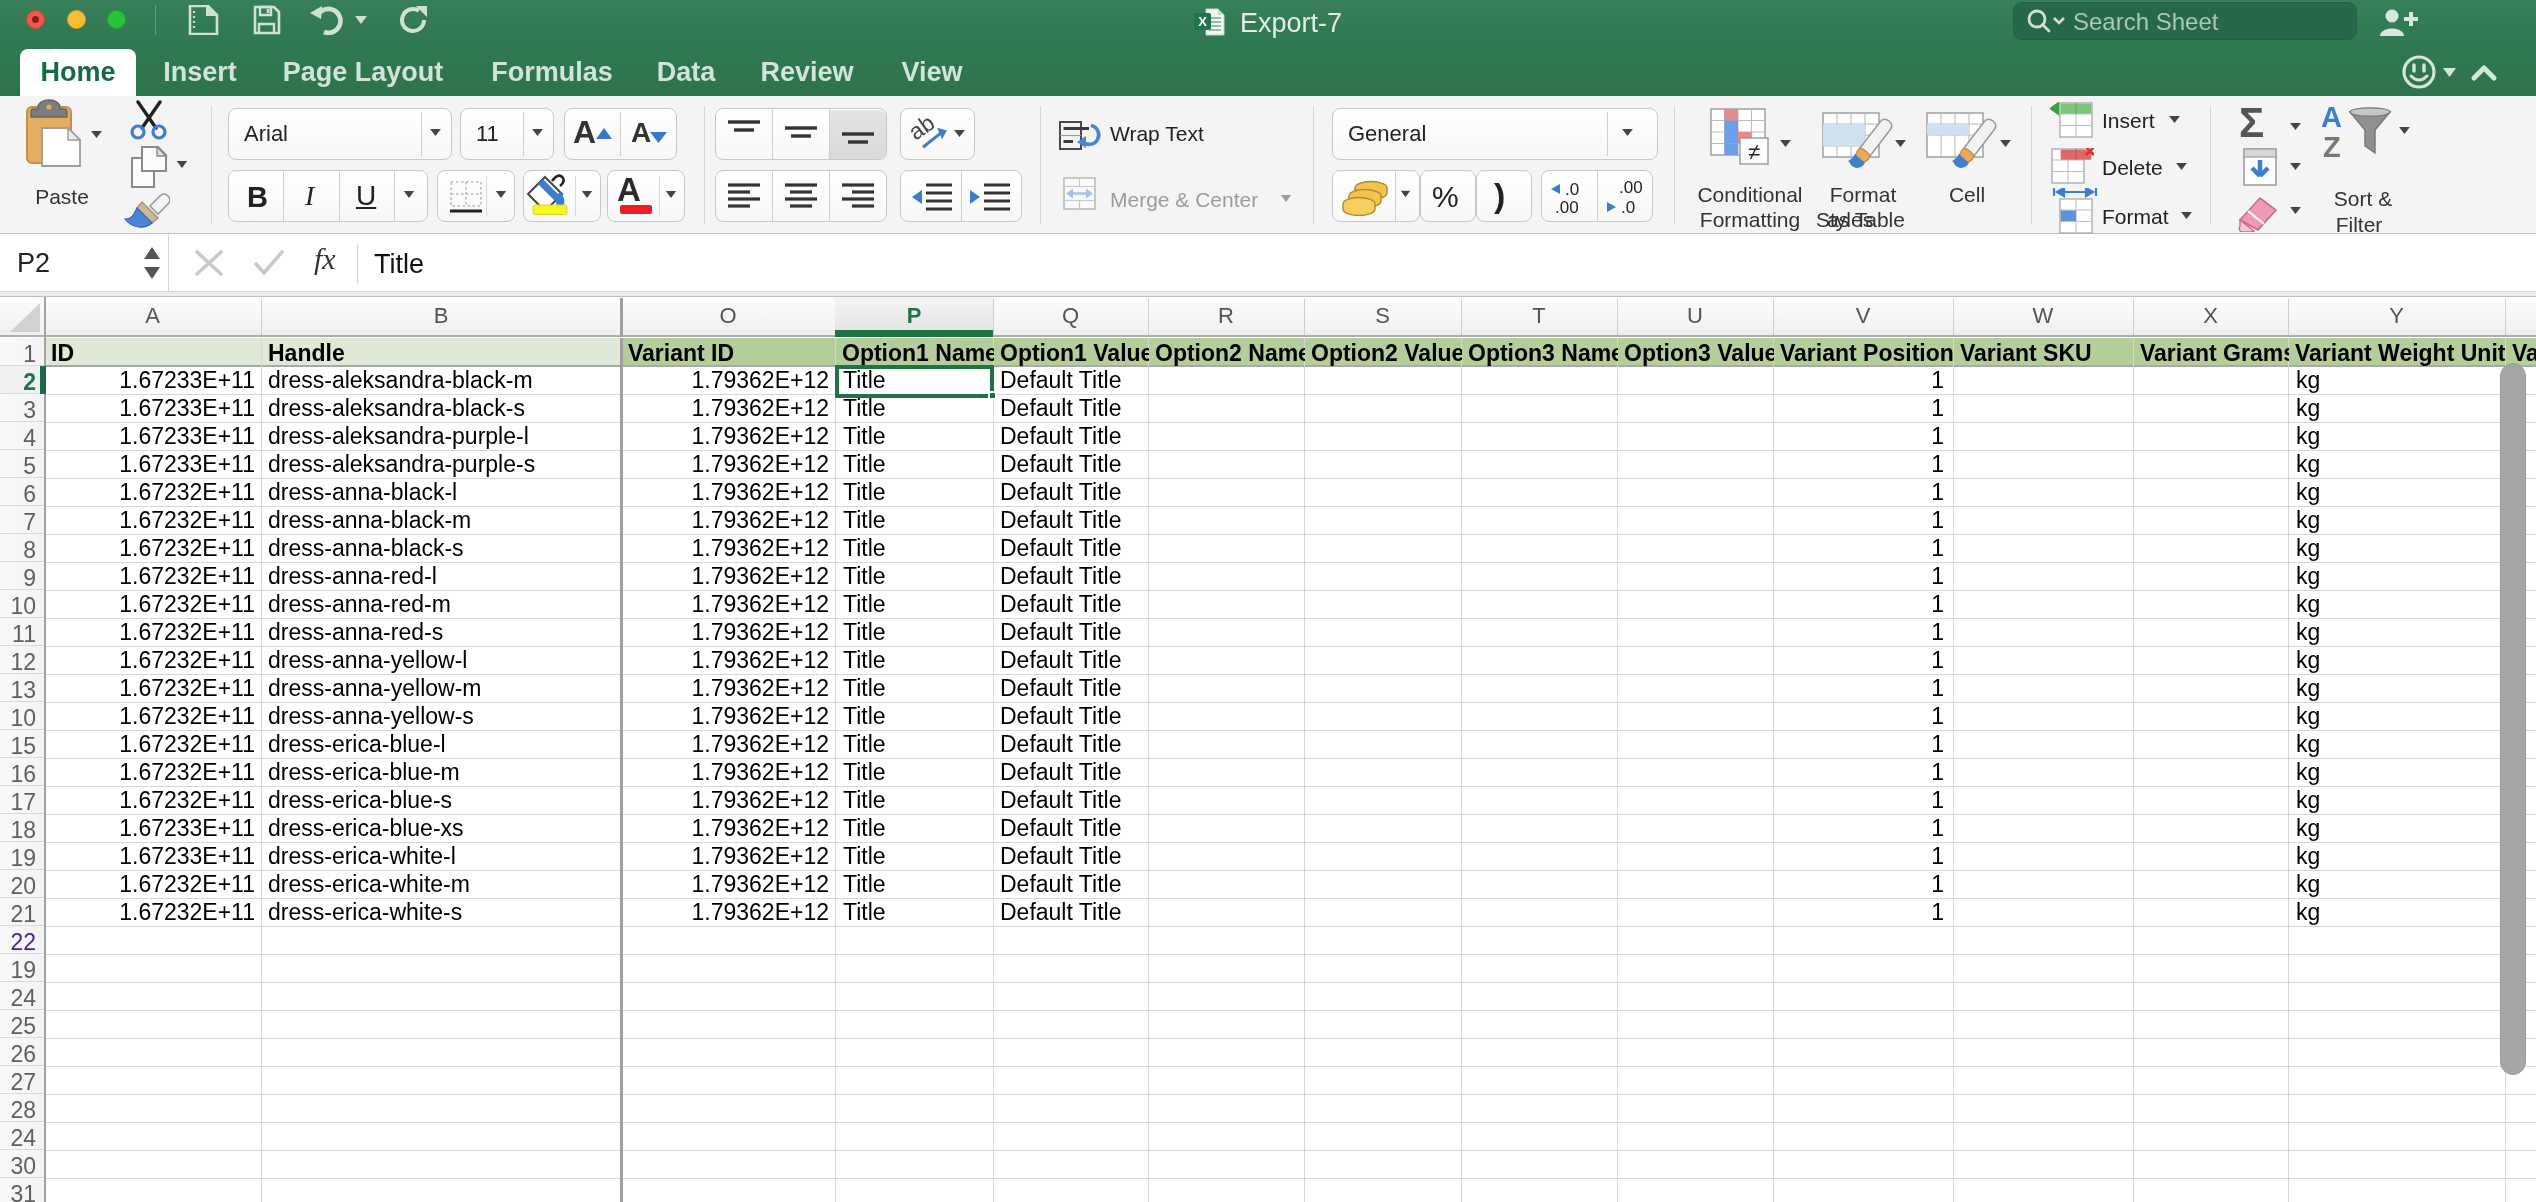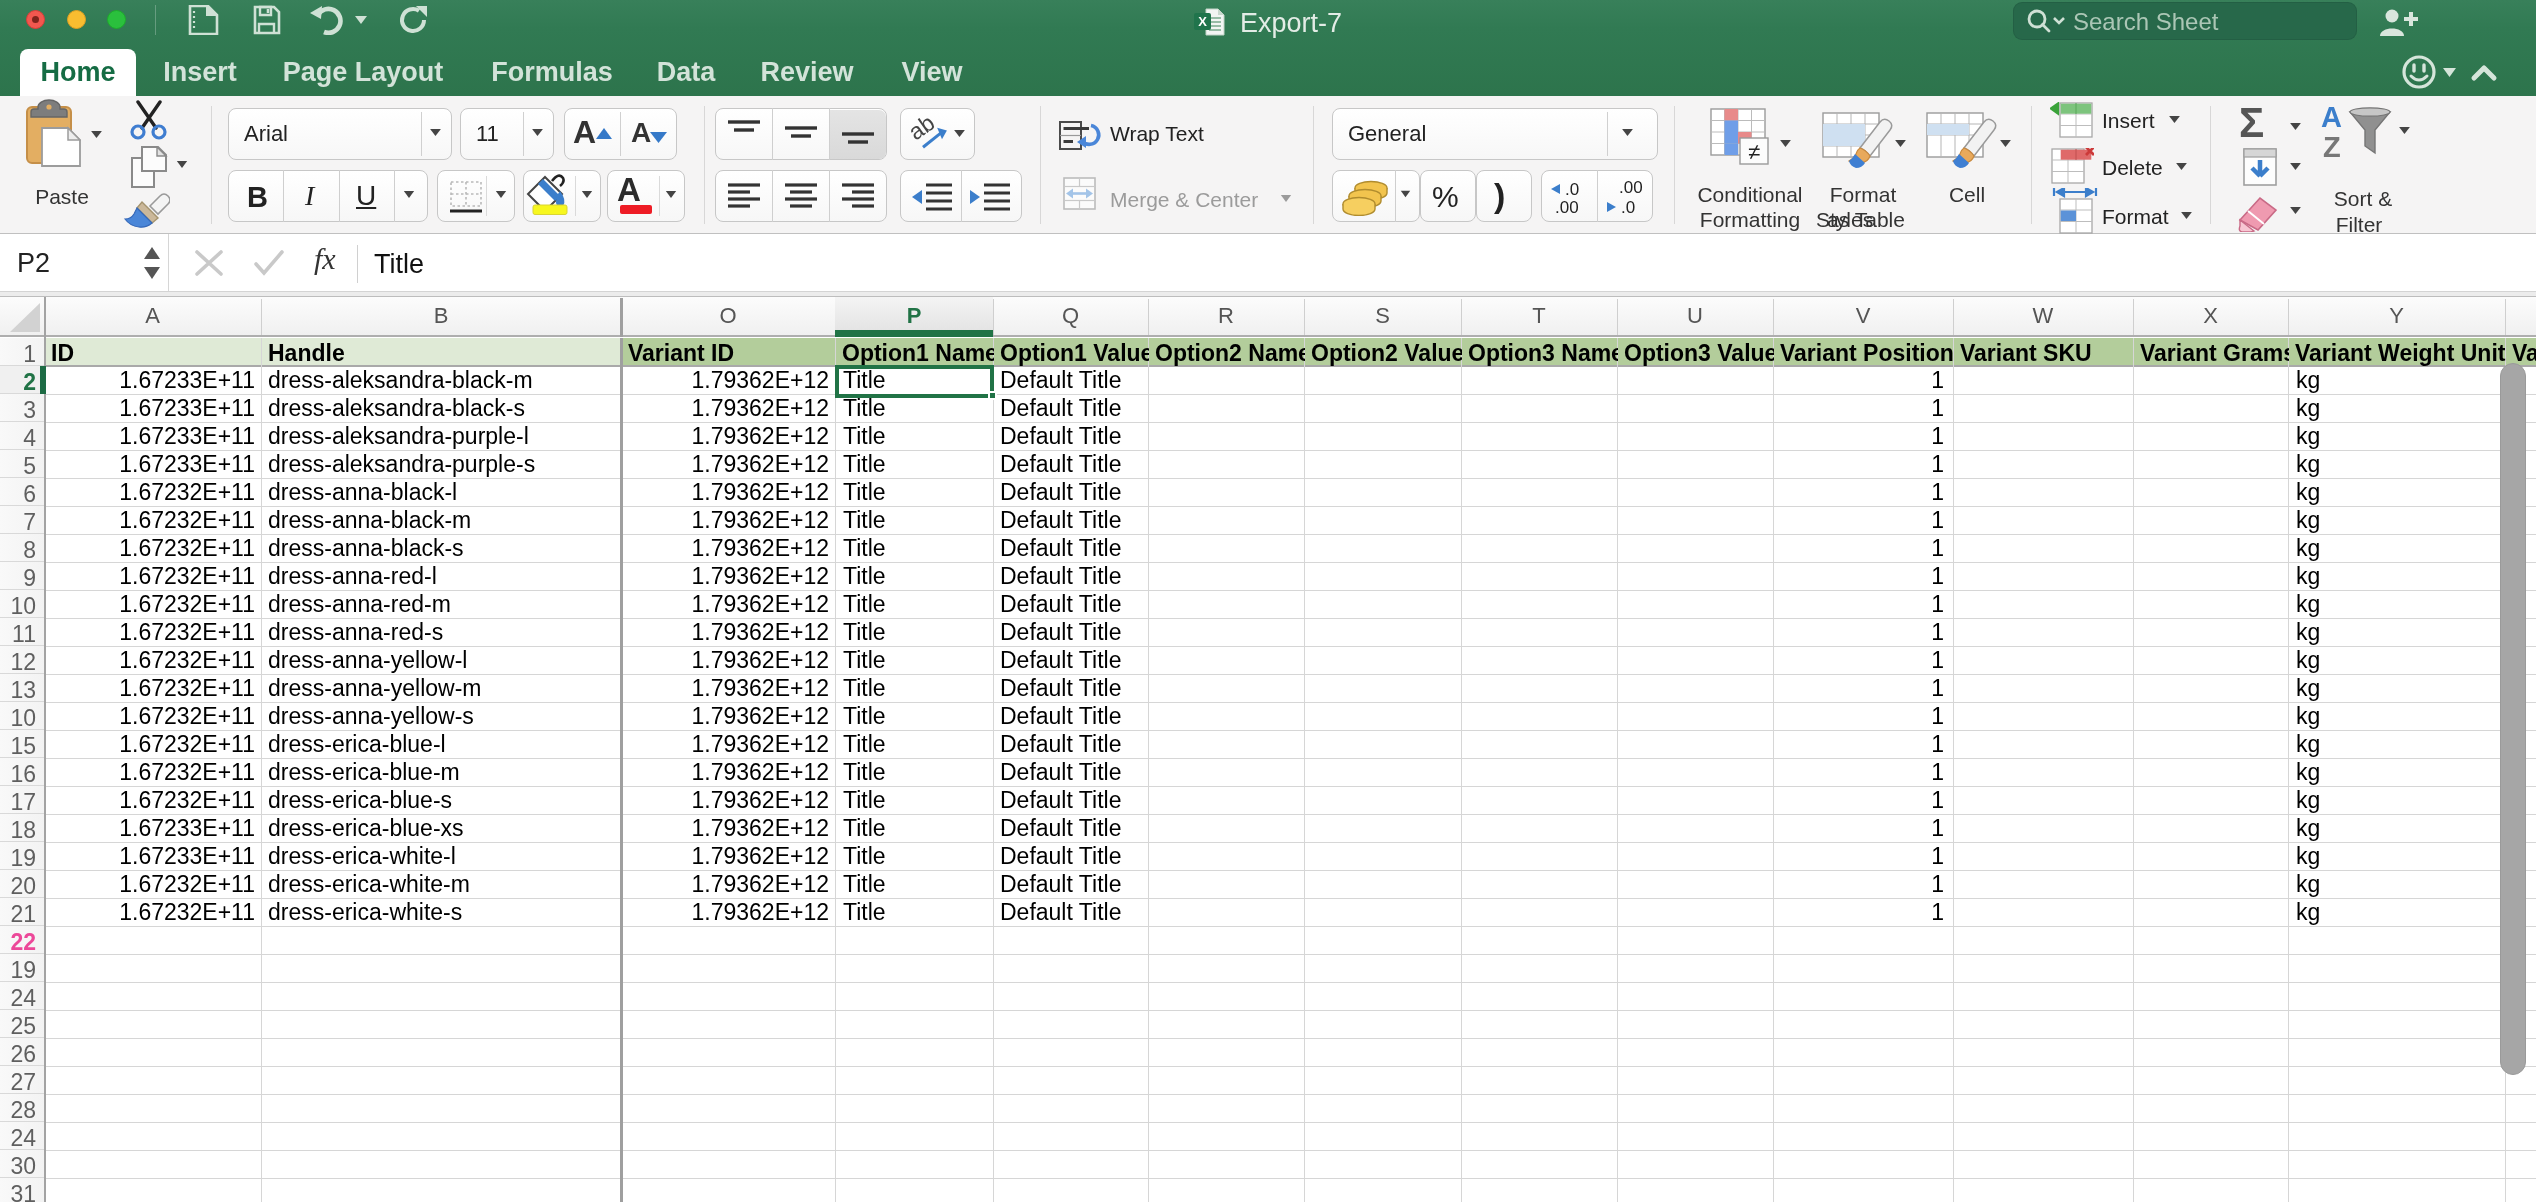--- a/index.html
+++ b/index.html
@@ -595,21 +595,21 @@
 <div class="abs" style="left:0;top:788.5px;width:36px;text-align:right;font-size:23px;font-weight:normal;color:#5f5f5f;">17</div>
 <div class="abs" style="left:0;top:813.5px;width:44px;height:28.0px;background:linear-gradient(90deg,#f9f9f9,#f3f3f3);border-bottom:1px solid #d9d9d9;"></div>
 <div class="abs" style="left:0;top:816.5px;width:36px;text-align:right;font-size:23px;font-weight:normal;color:#5f5f5f;">18</div>
 <div class="abs" style="left:0;top:841.5px;width:44px;height:28.0px;background:linear-gradient(90deg,#f9f9f9,#f3f3f3);border-bottom:1px solid #d9d9d9;"></div>
 <div class="abs" style="left:0;top:844.5px;width:36px;text-align:right;font-size:23px;font-weight:normal;color:#5f5f5f;">19</div>
 <div class="abs" style="left:0;top:869.5px;width:44px;height:28.0px;background:linear-gradient(90deg,#f9f9f9,#f3f3f3);border-bottom:1px solid #d9d9d9;"></div>
 <div class="abs" style="left:0;top:872.5px;width:36px;text-align:right;font-size:23px;font-weight:normal;color:#5f5f5f;">20</div>
 <div class="abs" style="left:0;top:897.5px;width:44px;height:28.0px;background:linear-gradient(90deg,#f9f9f9,#f3f3f3);border-bottom:1px solid #d9d9d9;"></div>
 <div class="abs" style="left:0;top:900.5px;width:36px;text-align:right;font-size:23px;font-weight:normal;color:#5f5f5f;">21</div>
 <div class="abs" style="left:0;top:925.5px;width:44px;height:28.0px;background:linear-gradient(90deg,#f9f9f9,#f3f3f3);border-bottom:1px solid #d9d9d9;"></div>
-<div class="abs" style="left:0;top:928.5px;width:36px;text-align:right;font-size:23px;font-weight:bold;color:#ec4899;">22</div>
+<div class="abs" style="left:0;top:928.5px;width:36px;text-align:right;font-size:23px;font-weight:normal;color:#4c1d95;">22</div>
 <div class="abs" style="left:0;top:953.5px;width:44px;height:28.0px;background:linear-gradient(90deg,#f9f9f9,#f3f3f3);border-bottom:1px solid #d9d9d9;"></div>
 <div class="abs" style="left:0;top:956.5px;width:36px;text-align:right;font-size:23px;font-weight:normal;color:#5f5f5f;">19</div>
 <div class="abs" style="left:0;top:981.5px;width:44px;height:28.0px;background:linear-gradient(90deg,#f9f9f9,#f3f3f3);border-bottom:1px solid #d9d9d9;"></div>
 <div class="abs" style="left:0;top:984.5px;width:36px;text-align:right;font-size:23px;font-weight:normal;color:#5f5f5f;">24</div>
 <div class="abs" style="left:0;top:1009.5px;width:44px;height:28.0px;background:linear-gradient(90deg,#f9f9f9,#f3f3f3);border-bottom:1px solid #d9d9d9;"></div>
 <div class="abs" style="left:0;top:1012.5px;width:36px;text-align:right;font-size:23px;font-weight:normal;color:#5f5f5f;">25</div>
 <div class="abs" style="left:0;top:1037.5px;width:44px;height:28.0px;background:linear-gradient(90deg,#f9f9f9,#f3f3f3);border-bottom:1px solid #d9d9d9;"></div>
 <div class="abs" style="left:0;top:1040.5px;width:36px;text-align:right;font-size:23px;font-weight:normal;color:#5f5f5f;">26</div>
 <div class="abs" style="left:0;top:1065.5px;width:44px;height:28.0px;background:linear-gradient(90deg,#f9f9f9,#f3f3f3);border-bottom:1px solid #d9d9d9;"></div>
 <div class="abs" style="left:0;top:1068.5px;width:36px;text-align:right;font-size:23px;font-weight:normal;color:#5f5f5f;">27</div>

